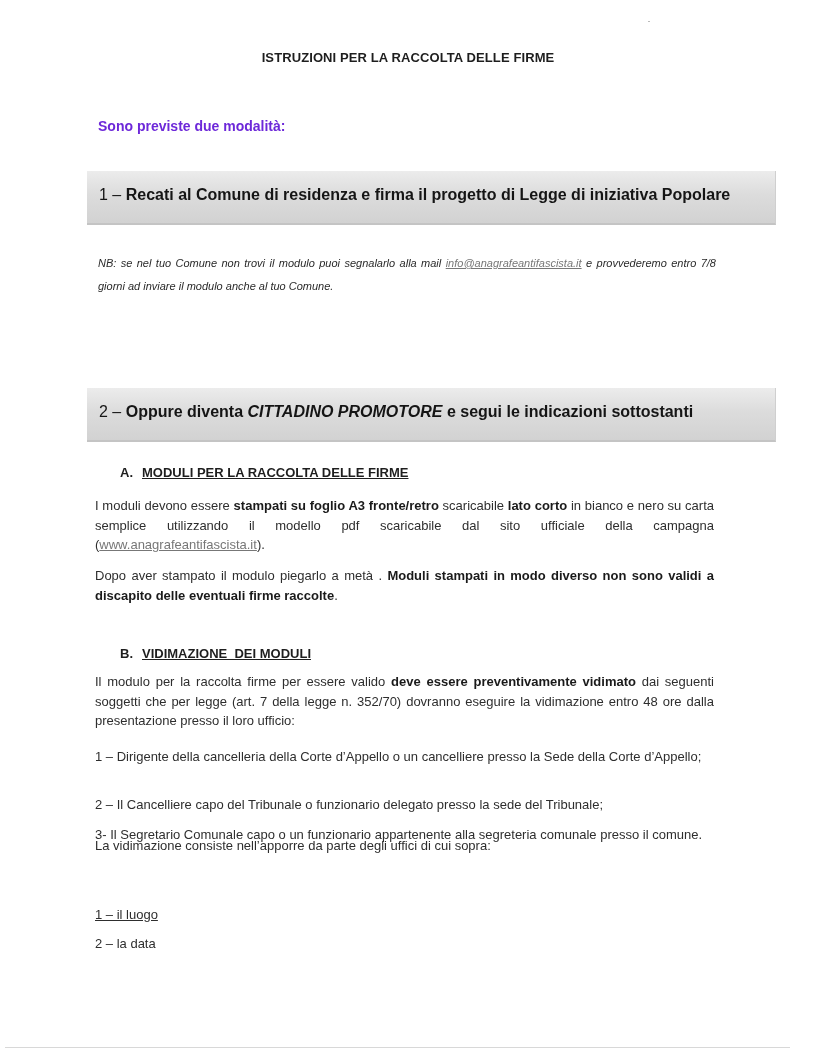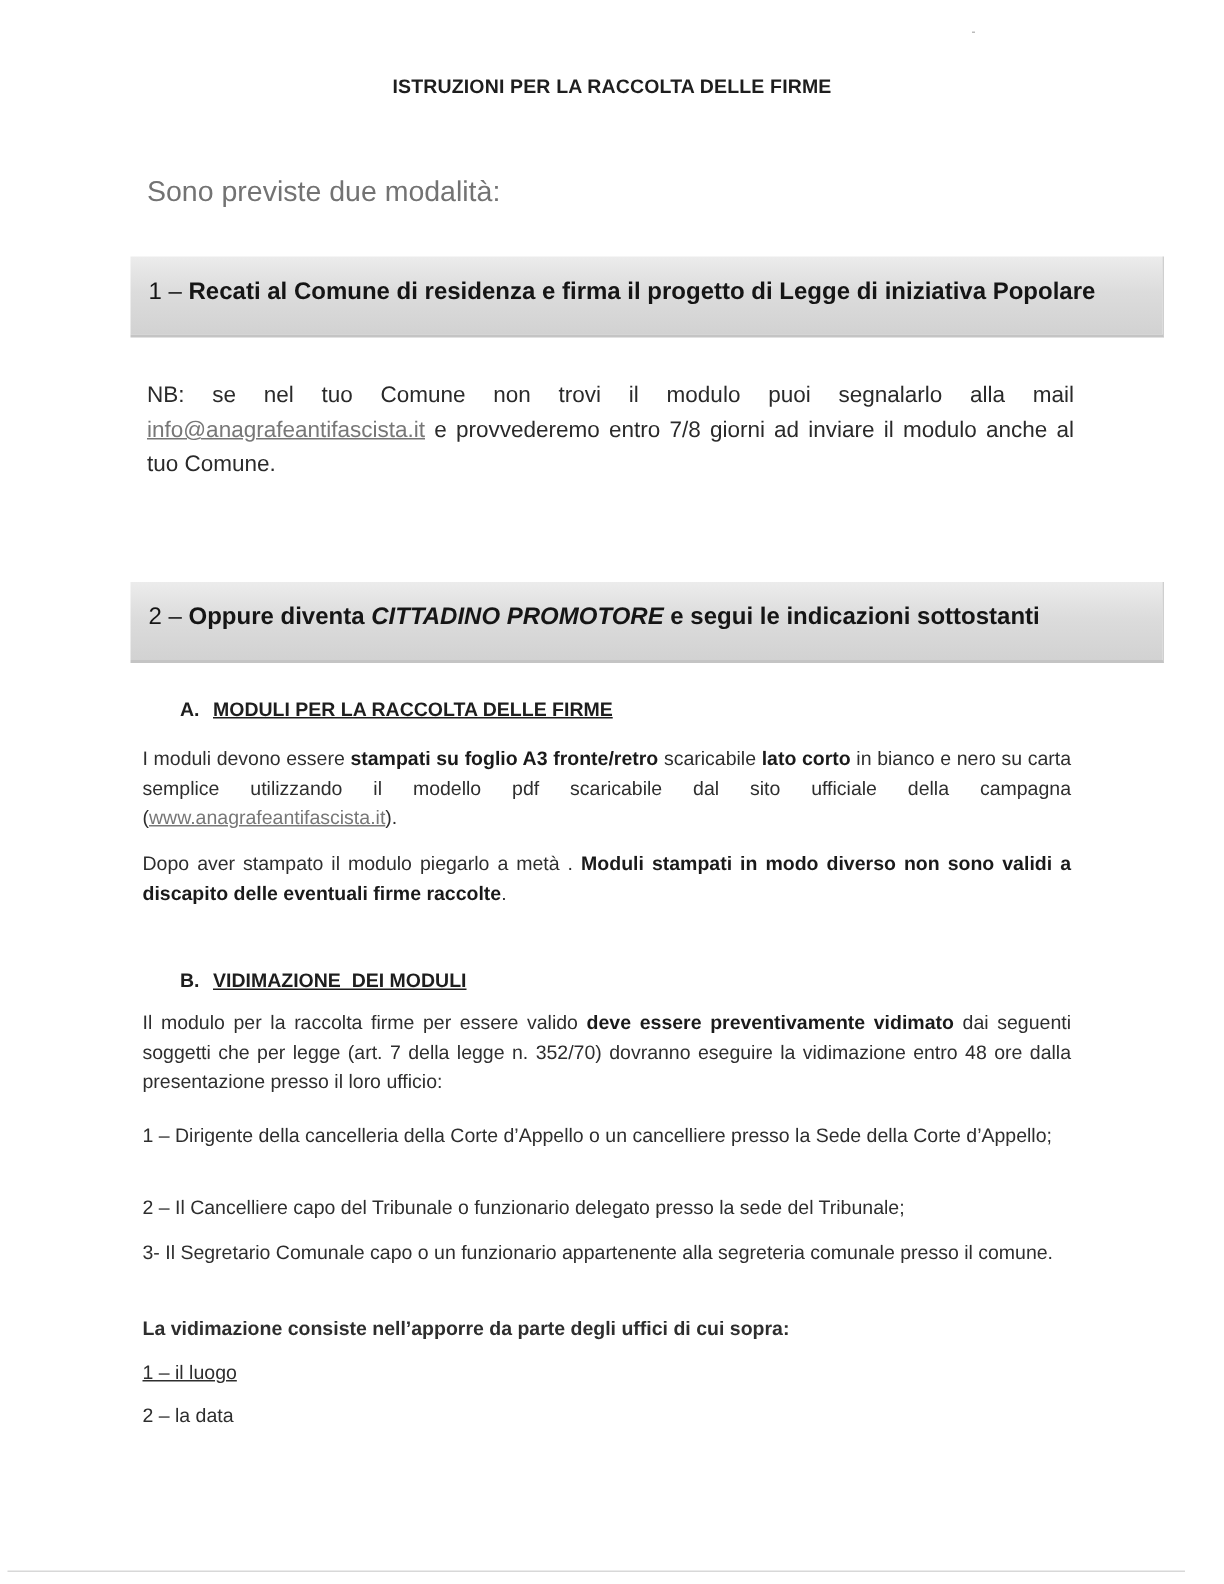--- a/index.html
+++ b/index.html
@@ -5,54 +5,54 @@
   html, body { margin: 0; padding: 0; }
   body {
     width: 816px; height: 1056px; background: #ffffff; position: relative; overflow: hidden;
     font-family: "Liberation Sans", "DejaVu Sans", sans-serif; color: #2a2a2a;
   }
   .abs { position: absolute; }
   .title {
     left: 0; width: 816px; top: 50px; text-align: center;
     font-weight: bold; font-size: 13px; color: #1e1e1e; letter-spacing: 0.1px;
   }
-  .subtitle { left: 98px; top: 118px; font-weight: normal; font-size: 19px; color: #737373; }
+  .subtitle { left: 98px; top: 118px; font-weight: bold; font-size: 14px; color: #6d28d9; }
   .band {
     left: 87px; width: 646px; height: 52px;
     background: linear-gradient(180deg, #ececec 0%, #dcdcdc 45%, #d2d2d2 100%);
     border-bottom: 2px solid #c4c4c4; border-right: 1px solid #cfcfcf; padding-left: 42px;
   }
   .band-text {
     position: absolute; left: 12px; top: 15px; font-size: 16px; color: #151515; white-space: nowrap;
   }
   .band-text b { font-weight: bold; }
   .band-text i { font-style: italic; font-weight: bold; }
   .band1 { top: 171px; }
   .band2 { top: 388px; }
   .nb {
-    left: 98px; top: 252px; width: 618px; font-size: 15px; line-height: 23px;
-    text-align: justify; color: #2a2a2a;
+    left: 98px; top: 252px; width: 618px; font-size: 11px; line-height: 23px;
+    text-align: justify; color: #2a2a2a; font-style: italic;
   }
   .link { color: #777; text-decoration: underline; }
   .sec-head { left: 120px; font-size: 13px; font-weight: bold; color: #1e1e1e; }
   .sec-head .num { display: inline-block; width: 22px; }
   .sec-head .lbl { text-decoration: underline; }
   .secA { top: 465px; }
   .secB { top: 646px; }
   .para {
     left: 95px; width: 619px; font-size: 13px; line-height: 19.5px; text-align: justify; color: #2e2e2e;
   }
   .para b { color: #1a1a1a; }
   .p1 { top: 496px; }
   .p2 { top: 566px; }
   .p3 { top: 672px; }
   .p4 { top: 747px; }
   .p5 { top: 795px; }
   .p6 { top: 825px; }
-  .p7 { top: 876px; font-weight: bold; }
+  .p7 { top: 836px; }
   .p8 { top: 905px; text-decoration: underline; }
   .p9 { top: 934px; }
   .footer-line {
     left: 5px; top: 1047px; width: 785px; height: 1px; background: #d8d8d8;
   }
   .speck { left: 648px; top: 21px; width: 2px; height: 1px; background: #bbb; }
 </style>
 </head>
 <body>
 

